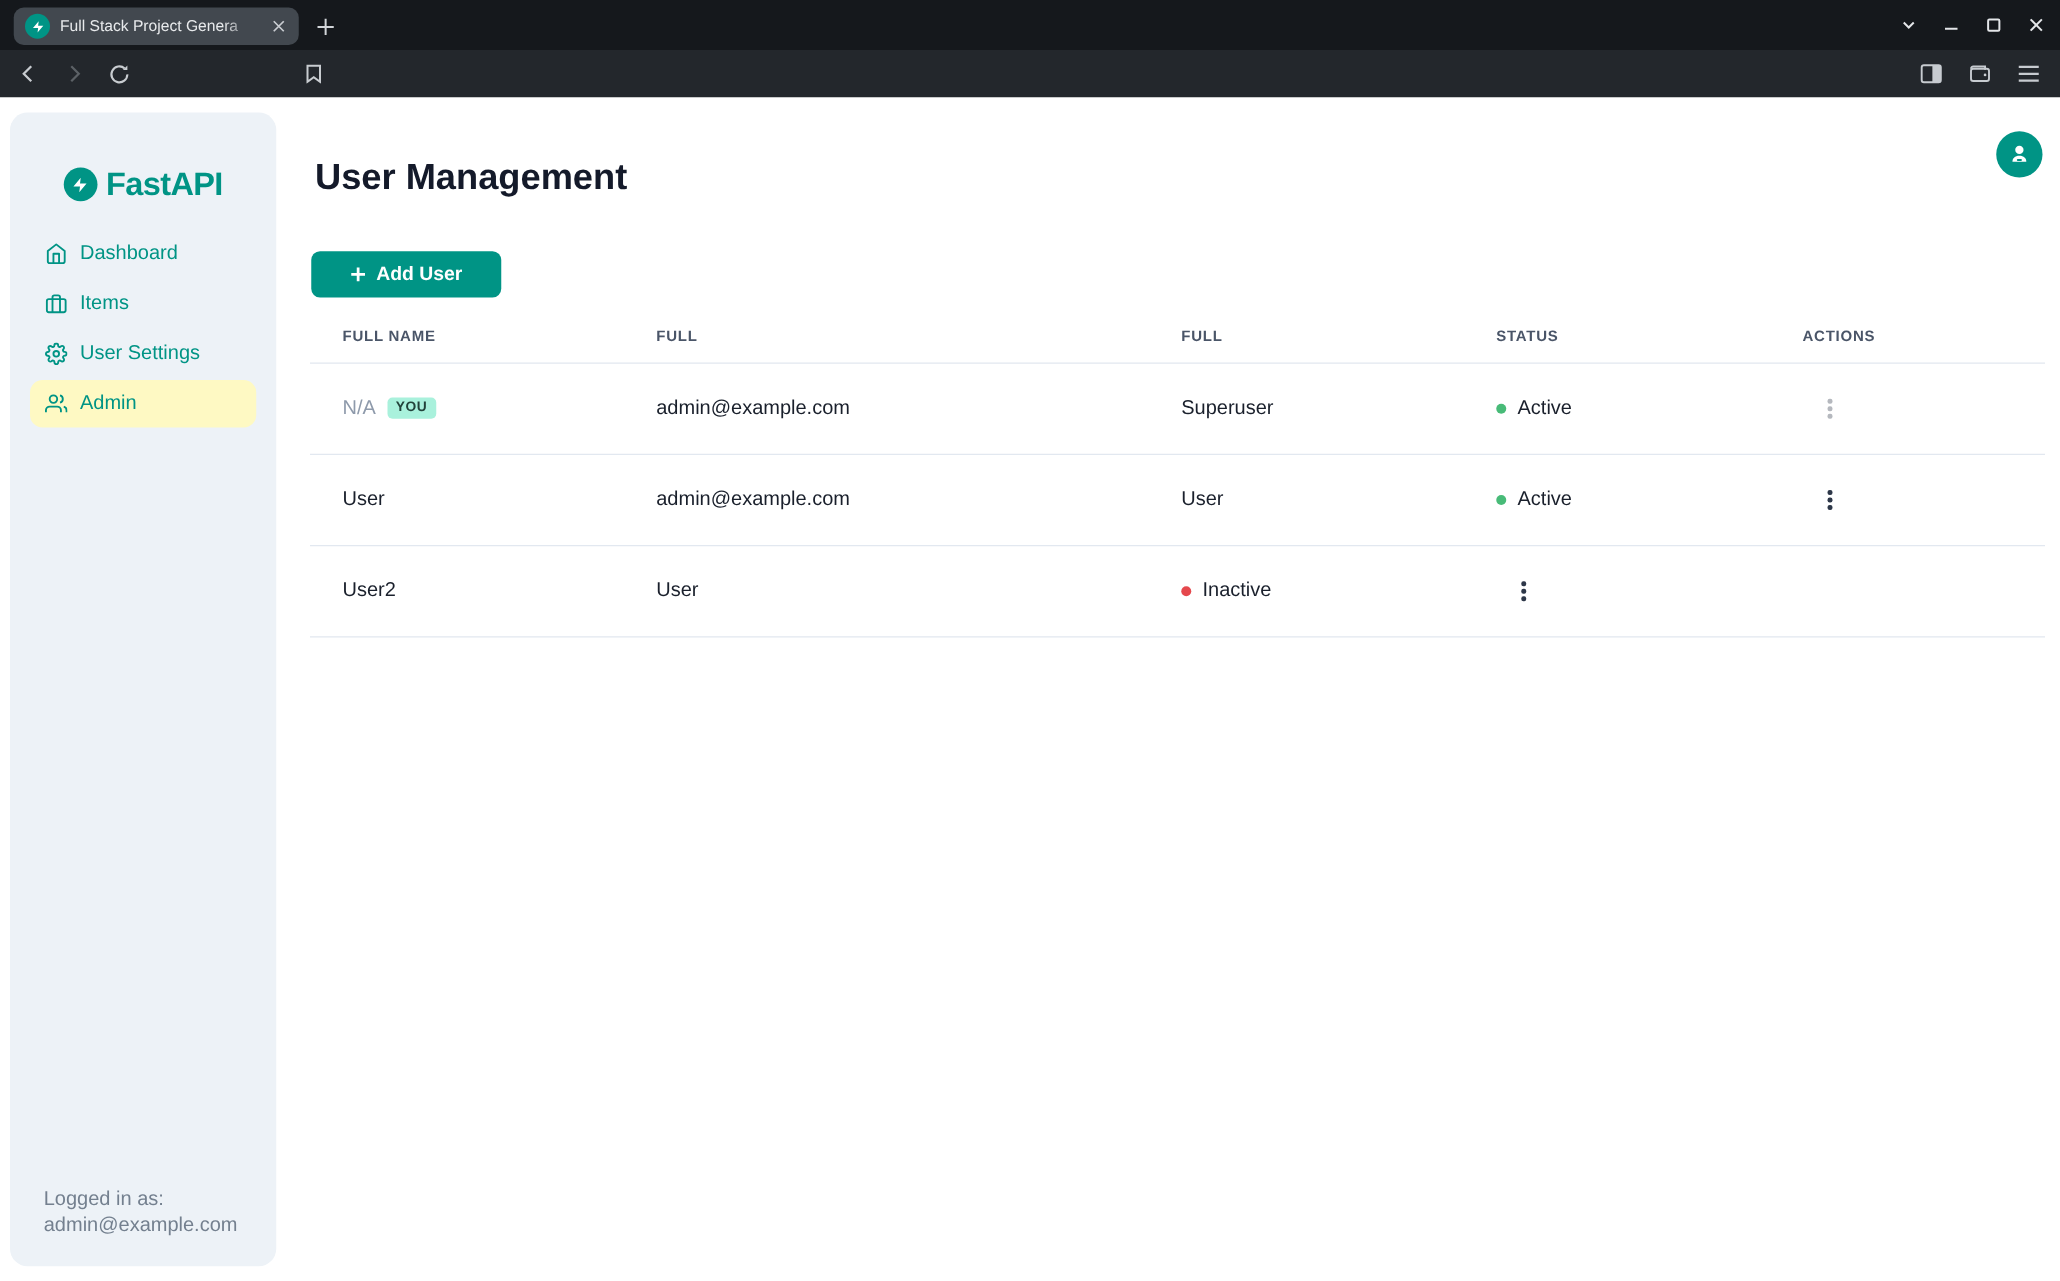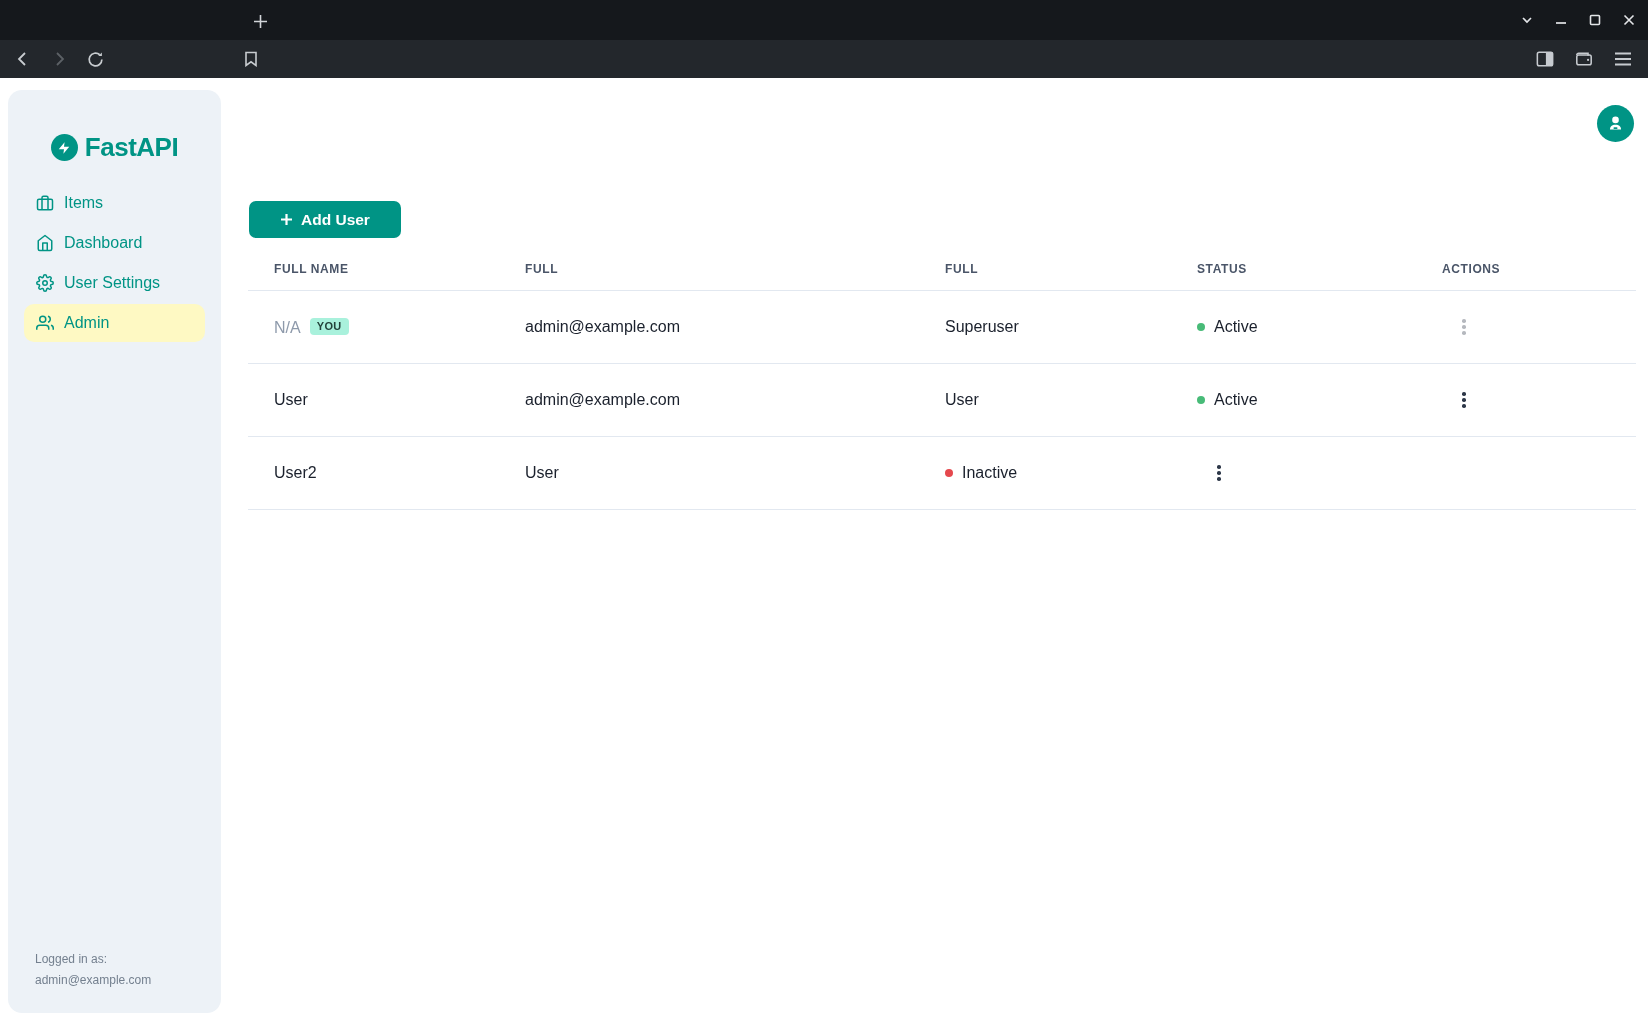--- a/index.html
+++ b/index.html
@@ -50,21 +50,21 @@
              background:#edf2f7; border-radius:14px; }
   .logo-row { margin-top:42px; display:flex; align-items:center; justify-content:center; gap:7px; }
   .logo-mark { width:27px; height:27px; border-radius:50%; background:#009485;
                display:flex; align-items:center; justify-content:center; }
   .logo-text { color:#009485; font-size:26px; font-weight:700; letter-spacing:-0.5px; }
   .menu { margin:21px 16px 0 16px; display:flex; flex-direction:column; gap:2px; }
   .menu-item { height:38px; border-radius:10px; display:flex; align-items:center; gap:10px;
                padding:0 12px; color:#009485; font-size:16px; cursor:pointer; }
   .menu-item.active { background:#fef9c3;text-align:center; }
   .menu-item svg { flex:0 0 auto; }
-  .sidebar-footer { position:absolute; left:27px; bottom:22px; font-size:12px; color:#74808f; line-height:21px; }
+  .sidebar-footer { position:absolute; left:27px; bottom:22px; font-size:16px; color:#74808f; line-height:21px; }
 
   .page-title { position:absolute; left:252px; top:48px; font-size:29px; font-weight:700; color:#141a2a; }
   .add-btn { position:absolute; left:249px; top:123px; height:37px; padding:0 31px; border:none;
              background:#009485; color:#fff; border-radius:7px; font-size:15.5px; font-weight:700;
              font-family:inherit; display:flex; align-items:center; gap:8px; cursor:pointer; }
   .avatar-btn { position:absolute; right:14px; top:27px; width:37px; height:37px; border-radius:50%;
                 background:#009485; border:none; display:flex; align-items:center; justify-content:center; cursor:pointer; }
 
   .utable { position:absolute; left:248px; top:170px; width:1388px; }
   .trow { display:grid; grid-template-columns:277px 420px 252px 245px 194px; align-items:center;
@@ -82,20 +82,33 @@
                  display:flex; flex-direction:column; align-items:center; justify-content:center;
                  gap:2.5px; cursor:pointer; }
   .actions-btn i { width:3.5px; height:3.5px; border-radius:50%; background:#2d3748; }
 </style>
 </head>
 <body>
 
 <div class="stage">
 
   <div class="titlebar">
+    <div class="tab">
+      <span class="favicon">
+        <svg width="11" height="11" viewBox="0 0 24 24" fill="#fff">
+            <polygon points="13 2 3 14 12 14 11 22 21 10 12 10 13 2"></polygon>
+          </svg>
+      </span>
+      <span class="tab-title">Full Stack Project Genera</span>
+      <span class="tab-close">
+        <svg width="10" height="10" viewBox="0 0 10 10" stroke="#c9ccd1" stroke-width="1.4">
+            <path d="M1 1 L9 9 M9 1 L1 9"></path>
+          </svg>
+      </span>
+    </div>
     <div class="newtab">
       <svg width="15" height="15" viewBox="0 0 15 15" stroke="#d2d5d9" stroke-width="1.6">
           <path d="M7.5 1 V14 M1 7.5 H14"></path>
         </svg>
     </div>
     <div class="wincontrols">
       <span>
         <svg width="12" height="12" viewBox="0 0 12 12" fill="none" stroke="#e3e5e8" stroke-width="1.6">
             <path d="M2 4 L6 8 L10 4"></path>
           </svg>
@@ -208,31 +221,31 @@
         <span class="logo-mark">
           <svg width="14" height="14" viewBox="0 0 24 24" fill="#fff">
               <polygon points="13 2 3 14 12 14 11 22 21 10 12 10 13 2"></polygon>
             </svg>
         </span>
         <span class="logo-text">FastAPI</span>
       </div>
       <div class="menu">
         <div class="menu-item">
           <svg width="18" height="18" viewBox="0 0 24 24" fill="none" stroke="#009485" stroke-width="2" stroke-linejoin="round">
+              <path d="M3 9l9-7 9 7v11a2 2 0 0 1-2 2H5a2 2 0 0 1-2-2z"></path>
+              <polyline points="9 22 9 12 15 12 15 22"></polyline>
+            </svg>
+          <span>Dashboard</span>
+        </div>
+        <div class="menu-item">
+          <svg width="18" height="18" viewBox="0 0 24 24" fill="none" stroke="#009485" stroke-width="2" stroke-linejoin="round">
               <rect x="2" y="7" width="20" height="14" rx="2"></rect>
               <path d="M16 21V5a2 2 0 0 0-2-2h-4a2 2 0 0 0-2 2v16"></path>
             </svg>
           <span>Items</span>
-        </div>
-        <div class="menu-item">
-          <svg width="18" height="18" viewBox="0 0 24 24" fill="none" stroke="#009485" stroke-width="2" stroke-linejoin="round">
-              <path d="M3 9l9-7 9 7v11a2 2 0 0 1-2 2H5a2 2 0 0 1-2-2z"></path>
-              <polyline points="9 22 9 12 15 12 15 22"></polyline>
-            </svg>
-          <span>Dashboard</span>
         </div>
         <div class="menu-item">
           <svg width="18" height="18" viewBox="0 0 24 24" fill="none" stroke="#009485" stroke-width="2" stroke-linejoin="round">
               <circle cx="12" cy="12" r="3"></circle>
               <path d="M19.4 15a1.65 1.65 0 0 0 .33 1.82l.06.06a2 2 0 0 1 0 2.83 2 2 0 0 1-2.83 0l-.06-.06a1.65 1.65 0 0 0-1.82-.33 1.65 1.65 0 0 0-1 1.51V21a2 2 0 0 1-2 2 2 2 0 0 1-2-2v-.09A1.65 1.65 0 0 0 9 19.4a1.65 1.65 0 0 0-1.82.33l-.06.06a2 2 0 0 1-2.83 0 2 2 0 0 1 0-2.83l.06-.06a1.65 1.65 0 0 0 .33-1.82 1.65 1.65 0 0 0-1.51-1H3a2 2 0 0 1-2-2 2 2 0 0 1 2-2h.09A1.65 1.65 0 0 0 4.6 9a1.65 1.65 0 0 0-.33-1.82l-.06-.06a2 2 0 0 1 0-2.83 2 2 0 0 1 2.83 0l.06.06a1.65 1.65 0 0 0 1.82.33H9a1.65 1.65 0 0 0 1-1.51V3a2 2 0 0 1 2-2 2 2 0 0 1 2 2v.09a1.65 1.65 0 0 0 1 1.51 1.65 1.65 0 0 0 1.82-.33l.06-.06a2 2 0 0 1 2.83 0 2 2 0 0 1 0 2.83l-.06.06a1.65 1.65 0 0 0-.33 1.82V9a1.65 1.65 0 0 0 1.51 1H21a2 2 0 0 1 2 2 2 2 0 0 1-2 2h-.09a1.65 1.65 0 0 0-1.51 1z"></path>
             </svg>
           <span>User Settings</span>
         </div>
         <div class="menu-item active">
           <svg width="18" height="18" viewBox="0 0 24 24" fill="none" stroke="#009485" stroke-width="2" stroke-linejoin="round">
@@ -243,20 +256,21 @@
             </svg>
           <span>Admin</span>
         </div>
       </div>
       <div class="sidebar-footer">
         <div>Logged in as:</div>
         <div>admin@example.com</div>
       </div>
     </nav>
 
+    <h1 class="page-title">User Management</h1>
 
     <button class="add-btn">
       <svg width="13" height="13" viewBox="0 0 13 13" stroke="#fff" stroke-width="2.2">
           <path d="M6.5 1 V12 M1 6.5 H12"></path>
         </svg>
       <span>Add User</span>
     </button>
 
     <button class="avatar-btn">
       <svg width="19" height="19" viewBox="0 0 24 24" fill="#fff">

